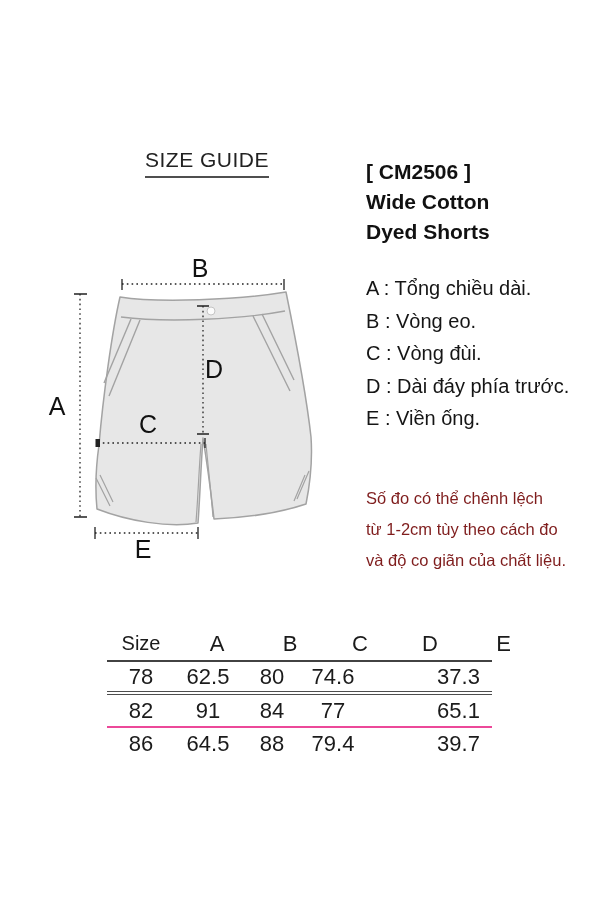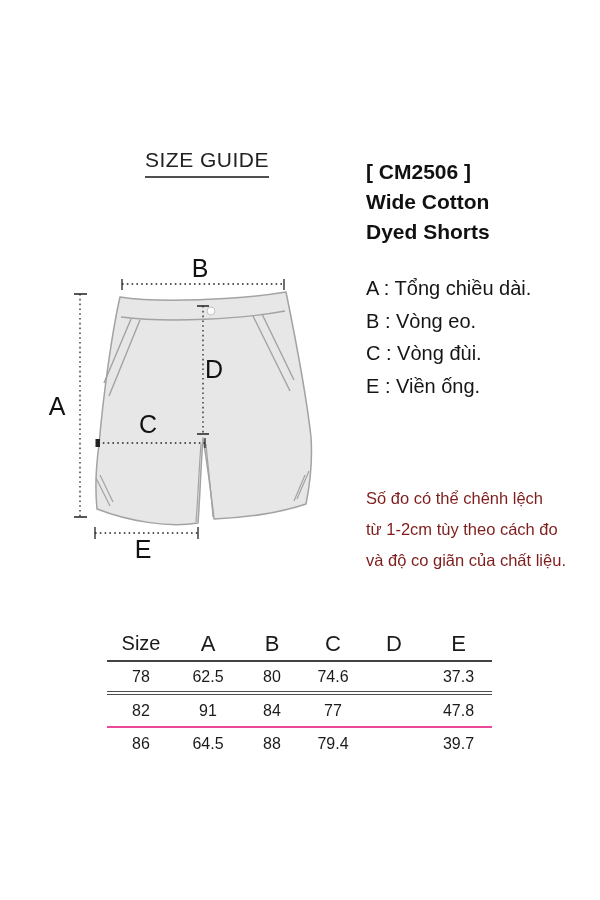--- a/index.html
+++ b/index.html
@@ -24,22 +24,22 @@
 
   .diagram-svg { left:0; top:0; width:600px; height:900px; }
   .dim-label { font-family:"Liberation Sans", sans-serif; font-size:25px; fill:#111; }
 
   .size-table { left:107px; top:627px; width:385px; }
   .t-row {
     display:grid;
     grid-template-columns:68px 66px 62px 60px 62px 67px;
     align-items:center;
   }
-  .t-row .cell { text-align:center; font-size:16px; color:#1b1b1b; }
-  .t-head { height:35px; border-bottom:2px solid #424242; }
+  .t-row .cell { text-align:center; font-size:22px; color:#1b1b1b; }
+  .t-head { height:35px; border-bottom:2px solid #424242;gap:9px; }
   .t-head .cell { font-size:22px; }
   .t-head .cell.size-col { font-size:20px; }
   .t-r1 { height:33px; border-bottom:4px double #4d4d4d; }
   .t-r2 { height:33px; border-bottom:2px solid #ec4899; }
   .t-r3 { height:31px; }
 </style>
 </head>
 <body>
 
 <div class="page">
@@ -49,20 +49,21 @@
   <div class="abs product-block">
     <div>[ CM2506 ]</div>
     <div>Wide Cotton</div>
     <div>Dyed Shorts</div>
   </div>
 
   <div class="abs legend-block">
     <div>A : Tổng chiều dài.</div>
     <div>B : Vòng eo.</div>
     <div>C : Vòng đùi.</div>
+    <div>D : Dài đáy phía trước.</div>
     <div>E : Viền ống.</div>
   </div>
 
   <div class="abs note-block">
     <div>Số đo có thể chênh lệch</div>
     <div>từ 1-2cm tùy theo cách đo</div>
     <div>và độ co giãn của chất liệu.</div>
   </div>
 
   <svg class="abs diagram-svg" viewBox="0 0 600 900">
@@ -126,21 +127,21 @@
       <div class="cell">74.6</div>
       <div class="cell"></div>
       <div class="cell">37.3</div>
     </div>
     <div class="t-row t-r2">
       <div class="cell">82</div>
       <div class="cell">91</div>
       <div class="cell">84</div>
       <div class="cell">77</div>
       <div class="cell"></div>
-      <div class="cell">47.8</div>
+      <div class="cell">65.1</div>
     </div>
     <div class="t-row t-r3">
       <div class="cell">86</div>
       <div class="cell">64.5</div>
       <div class="cell">88</div>
       <div class="cell">79.4</div>
       <div class="cell"></div>
       <div class="cell">39.7</div>
     </div>
   </div>

